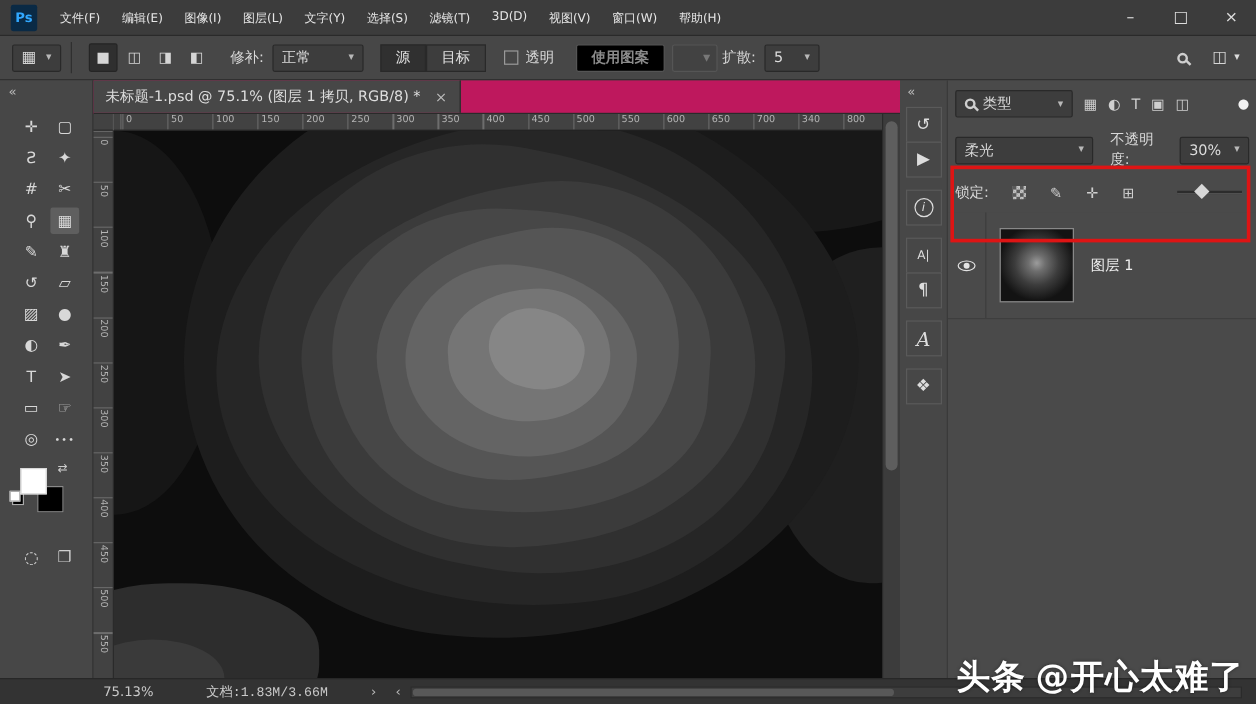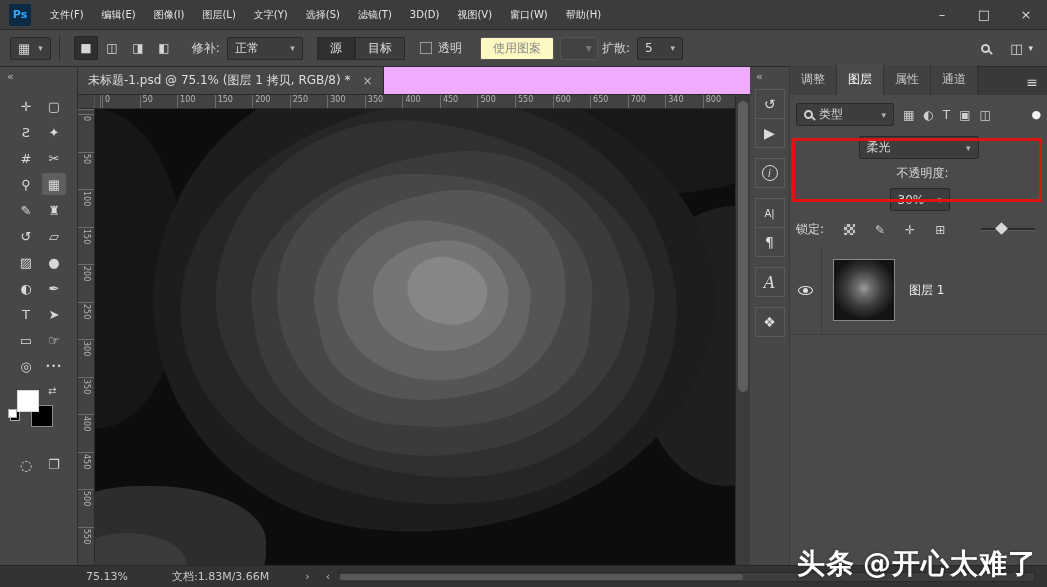--- a/index.html
+++ b/index.html
@@ -36,21 +36,21 @@
   .mode-btn { width:24px; height:24px; display:flex; align-items:center;
     justify-content:center; font-size:12px; color:#d6d6d6; border-radius:2px; }
   .mode-btn.pressed { background:#2f2f2f; border:1px solid #252525; }
   .seg { display:flex; margin-left:14px; }
   .seg-btn { height:23px; padding:0 12px; display:flex; align-items:center;
     background:#3d3d3d; border:1px solid #292929; font-size:12px; color:#e0e0e0; }
   .seg-btn.active { background:#303030; }
   .checkbox { width:12px; height:12px; border:1px solid #9a9a9a; background:transparent;
     display:inline-block; }
   .btn-disabled { height:23px; padding:0 12px; display:flex; align-items:center;
-    background:#fef9c3; border:1px solid #555; color:#8b8b8b; border-radius:2px; }
+    background:#000000; border:1px solid #555; color:#8b8b8b; border-radius:2px;font-weight:bold; }
   .mini-dd { width:38px; height:23px; background:#424242; border:1px solid #555;
     display:flex; align-items:center; justify-content:flex-end; padding:0 5px;
     color:#777; border-radius:2px; }
 
   .mag { width:9px; height:9px; border:2px solid #cfcfcf; border-radius:50%;
     position:relative; display:inline-block; }
   .mag::after { content:""; position:absolute; width:6px; height:2px; background:#cfcfcf;
     transform:rotate(45deg); right:-5px; bottom:-2px; }
 
   
@@ -72,21 +72,21 @@
   .default-swatch { position:absolute; left:10px; top:344px; width:10px; height:10px;
     background:#000; border:1px solid #aaa; }
   .default-swatch::before { content:""; position:absolute; left:-3px; top:-3px;
     width:7px; height:7px; background:#fff; border:1px solid #aaa; }
   .qmask { position:absolute; left:20px; top:390px; font-size:14px; color:#d0d0d0; }
   .screenmode { position:absolute; left:48px; top:390px; font-size:13px; color:#d0d0d0; }
 
   
   .docarea { position:absolute; left:78px; top:67px; width:672px; bottom:22px;
     background:#393939; }
-  .tabbar { height:28px; background:#f0abfc; border-bottom:1px solid #2a2a2a;
+  .tabbar { height:28px; background:#be185d; border-bottom:1px solid #2a2a2a;
     display:flex; }
   .doc-tab { background:#474747; padding:0 10px; display:flex; align-items:center;
     gap:12px; font-size:12px; color:#dedede; border-right:1px solid #2a2a2a; }
   .tab-close { color:#bbb; font-size:12px; }
   .ruler-corner { position:absolute; left:0; top:28px; width:17px; height:14px;
     background:#424242; border-right:1px solid #555; border-bottom:1px solid #2a2a2a; }
   .hruler { position:absolute; left:17px; top:28px; right:15px; height:14px;
     background:#424242; border-bottom:1px solid #2a2a2a; overflow:hidden;
     white-space:nowrap; font-size:8px; color:#b5b5b5; padding-left:7px;
     background-image:repeating-linear-gradient(to right, #6d6d6d 0 1px, transparent 1px 37.55px);
@@ -165,21 +165,21 @@
     border-right:1px solid #333; }
   .ptab.active { background:#4a4a4a; color:#fff; }
   .panel-menu { margin-left:auto; margin-right:9px; color:#d8d8d8; font-size:14px;
     padding-bottom:5px; }
 
   .filter-row { display:flex; align-items:center; padding:8px 6px 7px; gap:9px; }
   .filter-dd { width:98px; gap:6px; }
   .ficon { color:#cfcfcf; font-size:12px; }
   .ftoggle { margin-left:auto; color:#f2f2f2; font-size:11px; }
 
-  .blend-row { display:flex; align-items:center; padding:3px 6px; gap:6px;flex-direction:column; }
+  .blend-row { display:flex; align-items:center; padding:3px 6px; gap:6px; }
   .blend-dd { width:120px; }
   .opac-dd { width:60px; margin-left:2px; }
   .lbl { font-size:12px; color:#d8d8d8; }
 
   .lock-row { display:flex; align-items:center; padding:7px 6px 8px; gap:20px; }
   .checker { width:11px; height:11px; display:inline-block;
     background:
       linear-gradient(45deg,#c4c4c4 25%,transparent 25%,transparent 75%,#c4c4c4 75%),
       linear-gradient(45deg,#c4c4c4 25%,#5a5a5a 25%,#5a5a5a 75%,#c4c4c4 75%);
     background-size:6px 6px; background-position:0 0,3px 3px; }
@@ -213,21 +213,21 @@
     display:inline-block; border-radius:1px; margin-left:auto; margin-right:18px; }
   .lockicon::before { content:""; position:absolute; left:1px; top:-5px; width:8px;
     height:6px; border:2px solid #d6d6d6; border-bottom:none;
     border-radius:4px 4px 0 0; }
 
   
   .statusbar { position:absolute; left:0; bottom:0; width:100%; height:22px;
     background:#333; border-top:1px solid #272727; display:flex; align-items:center;
     font-size:11px; color:#c9c9c9; }
   .sb-zoom { margin-left:86px; }
-  .sb-doc { margin-left:44px; }
+  .sb-doc { margin-left:44px;font-family:Liberation Mono, monospace; }
   .sb-chev { margin-left:36px; color:#bbb; }
   .sb-left { margin-left:16px; color:#bbb; }
   .hscroll { flex:1; height:10px; margin:0 12px 0 8px; background:#3d3d3d;
     border:1px solid #2a2a2a; position:relative; }
   .hthumb { position:absolute; left:1px; top:1px; bottom:1px; width:58%;
     background:#585858; border-radius:4px; }
 
   
   .watermark { position:absolute; right:10px; bottom:4px; z-index:10; color:#fff;
     font-weight:bold; font-size:28px; letter-spacing:1px;
@@ -439,27 +439,20 @@
     </div>
   <div class="strip-btn mt10">
       <span class="serif-italic">A</span>
     </div>
   <div class="strip-btn mt10">
       <span>❖</span>
     </div>
 </div>
 
 <div class="panel">
-  <div class="panel-tabs">
-    <div class="ptab">调整</div>
-    <div class="ptab active">图层</div>
-    <div class="ptab">属性</div>
-    <div class="ptab">通道</div>
-    <span class="panel-menu">≡</span>
-  </div>
 
   <div class="filter-row">
     <div class="dd filter-dd">
       <span class="mag"></span>
       <span>类型</span>
       <span class="arr">▾</span>
     </div>
     <span class="ficon">▦</span>
     <span class="ficon">◐</span>
     <span class="ficon">T</span>

